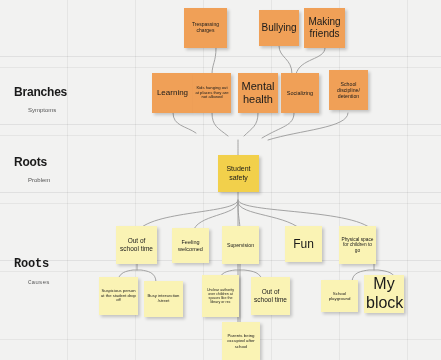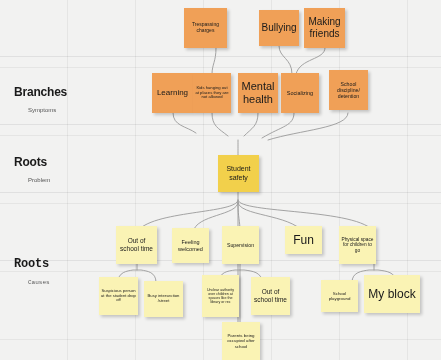--- a/index.html
+++ b/index.html
@@ -141,21 +141,21 @@
 
   <div class="note yellow" style="left:116px;top:226px;width:41px;height:38px;font-size:6.5px;">
     <span>Out of school time</span>
   </div>
   <div class="note yellow" style="left:172px;top:228px;width:37px;height:35px;font-size:5.5px;">
     <span>Feeling welcomed</span>
   </div>
   <div class="note yellow" style="left:222px;top:226px;width:37px;height:38px;font-size:5.2px;">
     <span>Supervision</span>
   </div>
-  <div class="note yellow" style="left:285px;top:226px;width:37px;height:28px;font-size:12px;">
+  <div class="note yellow" style="left:285px;top:226px;width:37px;height:36px;font-size:12px;">
     <span>Fun</span>
   </div>
   <div class="note yellow" style="left:339px;top:226px;width:37px;height:38px;font-size:4.8px;">
     <span>Physical space for children to go</span>
   </div>
 
   <div class="note yellow" style="left:99px;top:277px;width:39px;height:38px;font-size:4.2px;">
     <span>Suspicious person at the student drop off</span>
   </div>
   <div class="note yellow" style="left:144px;top:281px;width:39px;height:36px;font-size:4.2px;">
@@ -163,21 +163,21 @@
   </div>
   <div class="note yellow" style="left:202px;top:275px;width:37px;height:42px;font-size:3.6px;">
     <span>Unclear authority over children at spaces like the library or rec</span>
   </div>
   <div class="note yellow" style="left:251px;top:277px;width:39px;height:38px;font-size:6.5px;">
     <span>Out of school time</span>
   </div>
   <div class="note yellow" style="left:321px;top:280px;width:37px;height:32px;font-size:4.4px;">
     <span>School playground</span>
   </div>
-  <div class="note yellow" style="left:364px;top:275px;width:56px;height:38px;font-size:12px;">
+  <div class="note yellow" style="left:364px;top:275px;width:40px;height:38px;font-size:16px;">
     <span>My block</span>
   </div>
 
   <div class="note yellow" style="left:222px;top:322px;width:38px;height:38px;font-size:4.4px;">
     <span>Parents being occupied after school</span>
   </div>
 
 </div>
 
 </body></html>

